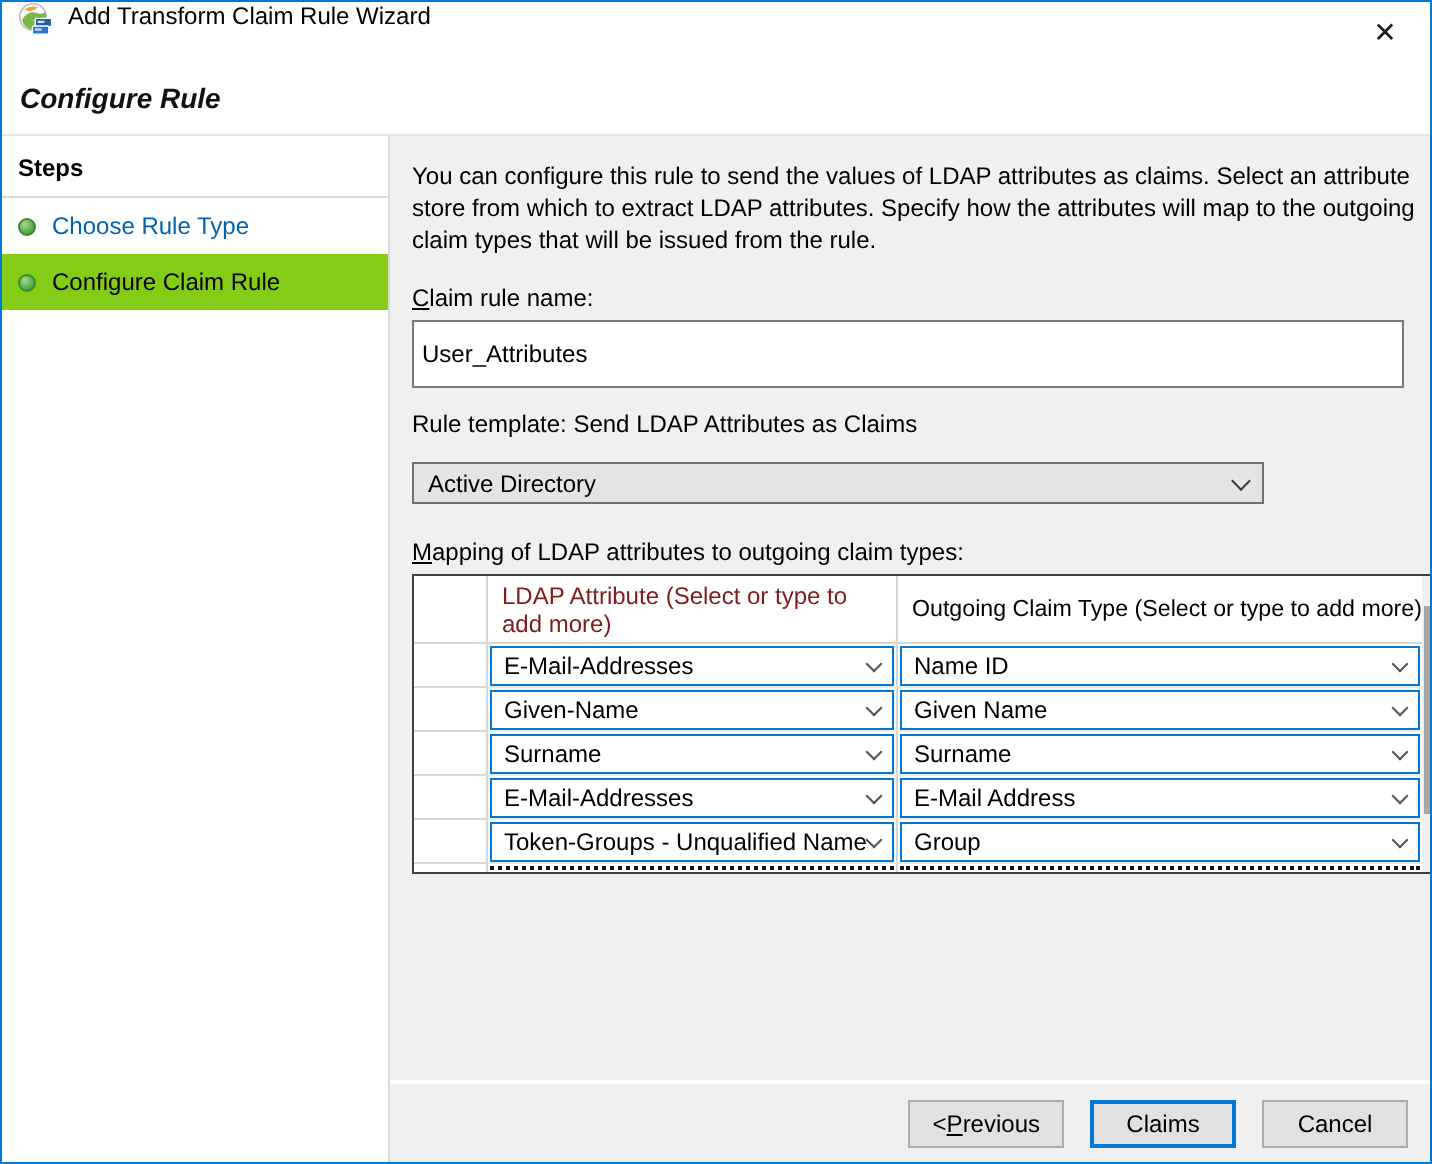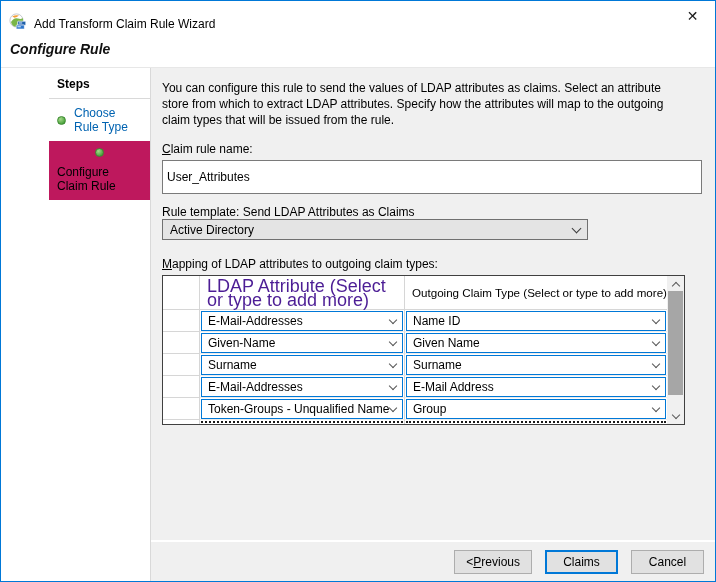--- a/index.html
+++ b/index.html
@@ -9,60 +9,60 @@
     font-family:"Liberation Sans", sans-serif;
     background:#fff;
   }
   .window {
     width:716px; height:582px;
     border:1px solid #0078d7;
     display:flex; flex-direction:column;
     background:#fff;
   }
   
-  .titlebar { height:30px; flex:none; display:flex; align-items:flex-end; padding-left:8px; background:#fff; }
+  .titlebar { height:30px; flex:none; display:flex; align-items:flex-start; padding-left:8px; background:#fff; }
   .app-icon { width:18px; height:18px; flex:none; }
   .title-text { font-size:12px; color:#000; margin-left:7px; white-space:nowrap; }
   .close-btn { margin-left:auto; width:45px; height:30px; display:flex; align-items:center; justify-content:center;
                font-size:14px; color:#1a1a1a; }
   
   .page-header { height:36px; flex:none; display:flex; align-items:center; padding-left:9px; background:#fff; }
   .page-header .h { font-size:14px; font-weight:bold; color:#111;font-style:italic; }
   
   .bodyrow { flex:1; display:flex; border-top:1px solid #e7e7e7; min-height:0; }
-  .sidebar { width:150px; flex:none; background:#fff; border-right:1px solid #d9d9d9;padding-left:48px; }
+  .sidebar { width:194px; flex:none; background:#fff; border-right:1px solid #d9d9d9; }
   .steps-title { font-size:12px; font-weight:bold; color:#000; padding:9px 8px 7px 8px; border-bottom:1px solid #d9d9d9; }
   .step { display:flex; align-items:center; gap:8px; padding:7px 8px; font-size:12px; }
   .dot { width:9px; height:9px; border-radius:50%; flex:none;
          background:radial-gradient(circle at 35% 30%, #a6d98a 0%, #49a23c 75%);
          border:1px solid #3c8a31; }
   .step.link { color:#0063b1; }
-  .step.active { background:#be185d; color:#000;flex-direction:column; }
+  .step.active { background:#84cc16; color:#000; }
   
   .rightcol { flex:1; display:flex; flex-direction:column; background:#f0f0f0; min-width:0; }
   .main { flex:1; padding:0 13px 0 11px; font-size:12px; color:#000; overflow:hidden; }
   .desc { margin-top:12px; line-height:16px; width:523px; }
   .field-label { margin-top:14px; }
   .ak { text-decoration:underline; }
   .text-input { margin-top:4px; width:100%; height:21px; border:1px solid #7a7a7a; background:#fff;
                 font:12px "Liberation Sans", sans-serif; padding:16px 4px; color:#000; outline:none; display:block; }
   .rule-template { margin-top:11px; }
-  .combo { margin-top:0; width:426px; height:21px; background:#e4e4e4; border:1px solid #707070;
+  .combo { margin-top:12px; width:426px; height:21px; background:#e4e4e4; border:1px solid #707070;
            display:flex; align-items:center; padding:0 7px; font-size:12px; color:#000; }
   .combo .val { flex:1; white-space:nowrap; overflow:hidden; }
   .chev { width:7px; height:7px; border-right:1.4px solid #3c3c3c; border-bottom:1.4px solid #3c3c3c;
           transform:rotate(45deg); flex:none; margin-top:-3px; }
   .mapping-label { margin-top:17px; }
   
   .grid-wrap { margin-top:4px; width:523px; height:150px; border:1px solid #404040; background:#fff; display:flex; }
   .grid { flex:1; min-width:0; overflow:hidden; }
   .grid-header { display:flex; height:34px; border-bottom:1px solid #d6d6d6; }
   .rh { width:37px; flex:none; border-right:1px solid #d6d6d6; background:#fff; }
-  .gh1 { width:205px; flex:none; border-right:1px solid #d6d6d6; padding:2px 7px; font-size:18px;
-         display:flex; align-items:center; line-height:14px; color:#4c1d95; }
+  .gh1 { width:205px; flex:none; border-right:1px solid #d6d6d6; padding:2px 7px; font-size:12px;
+         display:flex; align-items:center; line-height:14px; color:#7f1d1d; }
   .gh2 { flex:1; padding:2px 7px; font-size:11.6px; display:flex; align-items:center; color:#000; white-space:nowrap; }
   .grid-row { display:flex; height:22px; }
   .grid-row .rh { border-bottom:1px solid #d6d6d6; }
   .cell1 { width:205px; flex:none; border-right:1px solid #d6d6d6; padding:1px 1px 0 1px; border-bottom:1px solid #ececec; }
   .cell2 { flex:1; min-width:0; padding:1px 1px 0 1px; border-bottom:1px solid #ececec; }
   .cellcombo { height:20px; width:100%; border:1px solid #0078d7; background:#fff;
                display:flex; align-items:center; padding:0 6px; font-size:12px; color:#000;justify-content:space-between; }
   .cellcombo .val { flex:1; white-space:nowrap; overflow:hidden; }
   .cellcombo .chev { width:6px; height:6px; border-color:#555; margin-top:-2px; }
   .grid-row.partial { height:7px; overflow:hidden; }

